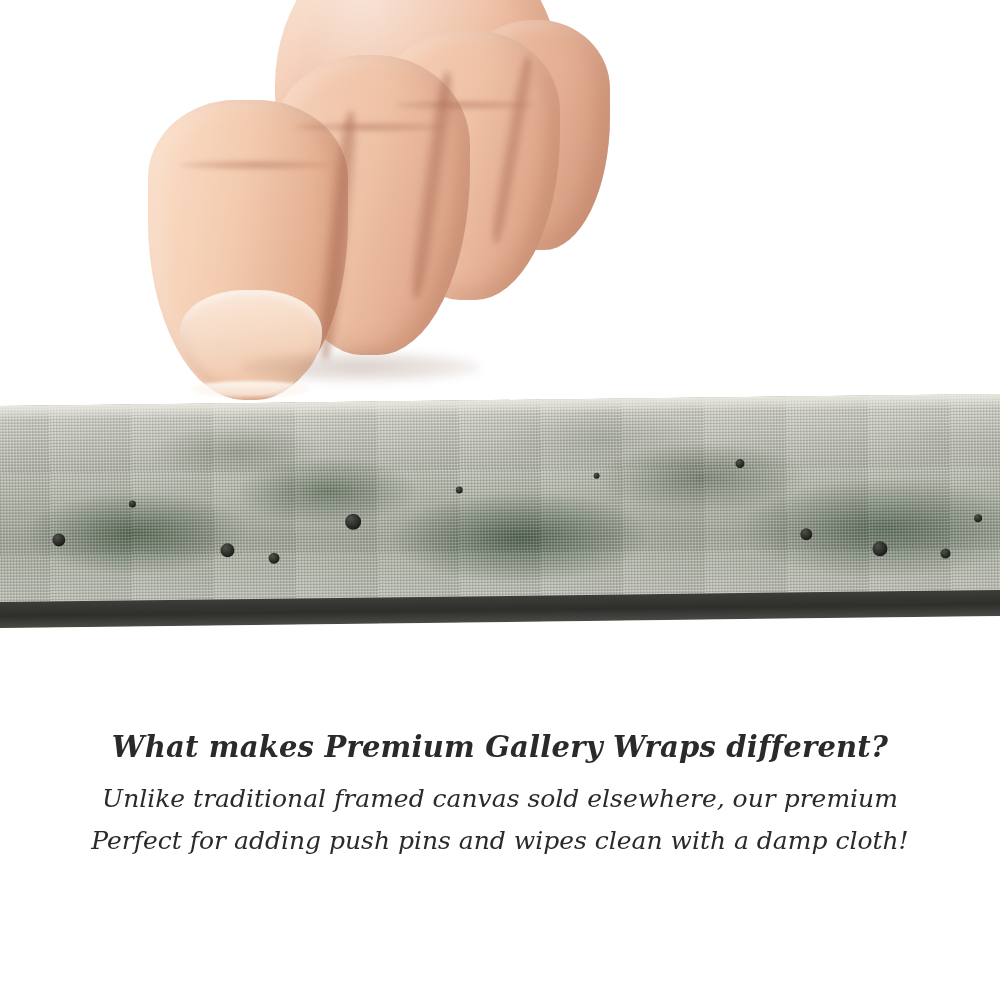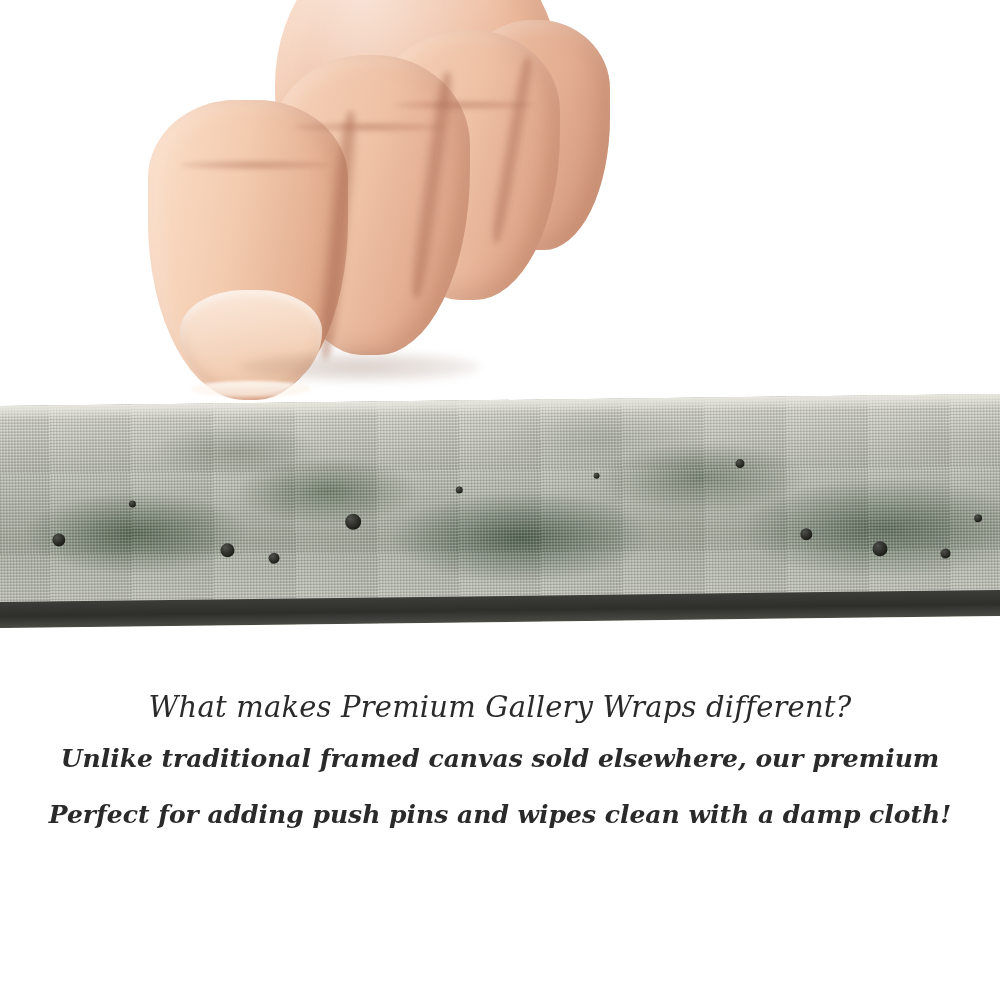--- a/index.html
+++ b/index.html
@@ -211,31 +211,32 @@
     left: 0;
     top: 690px;
     width: 1000px;
     text-align: center;
     color: #2a2a2a;
     font-family: "DejaVu Serif", serif;
     font-style: italic;
   }
   .caption .headline {
     font-size: 29px;
-    font-weight: 400;
+    font-weight: 700;
     letter-spacing: 0.2px;
     margin-bottom: 16px;
+    margin-top: 40px;
   }
   .caption .body-line {
     font-size: 25px;
     line-height: 38px;
-    font-weight: 700;
+    font-weight: 400;
   }
   .caption .last-line {
-    margin-top: 18px;
+    margin-top: 4px;
   }
 </style>
 </head>
 <body>
 
 <div class="page">
 
   <div class="photo">
 
     <div class="hand">

